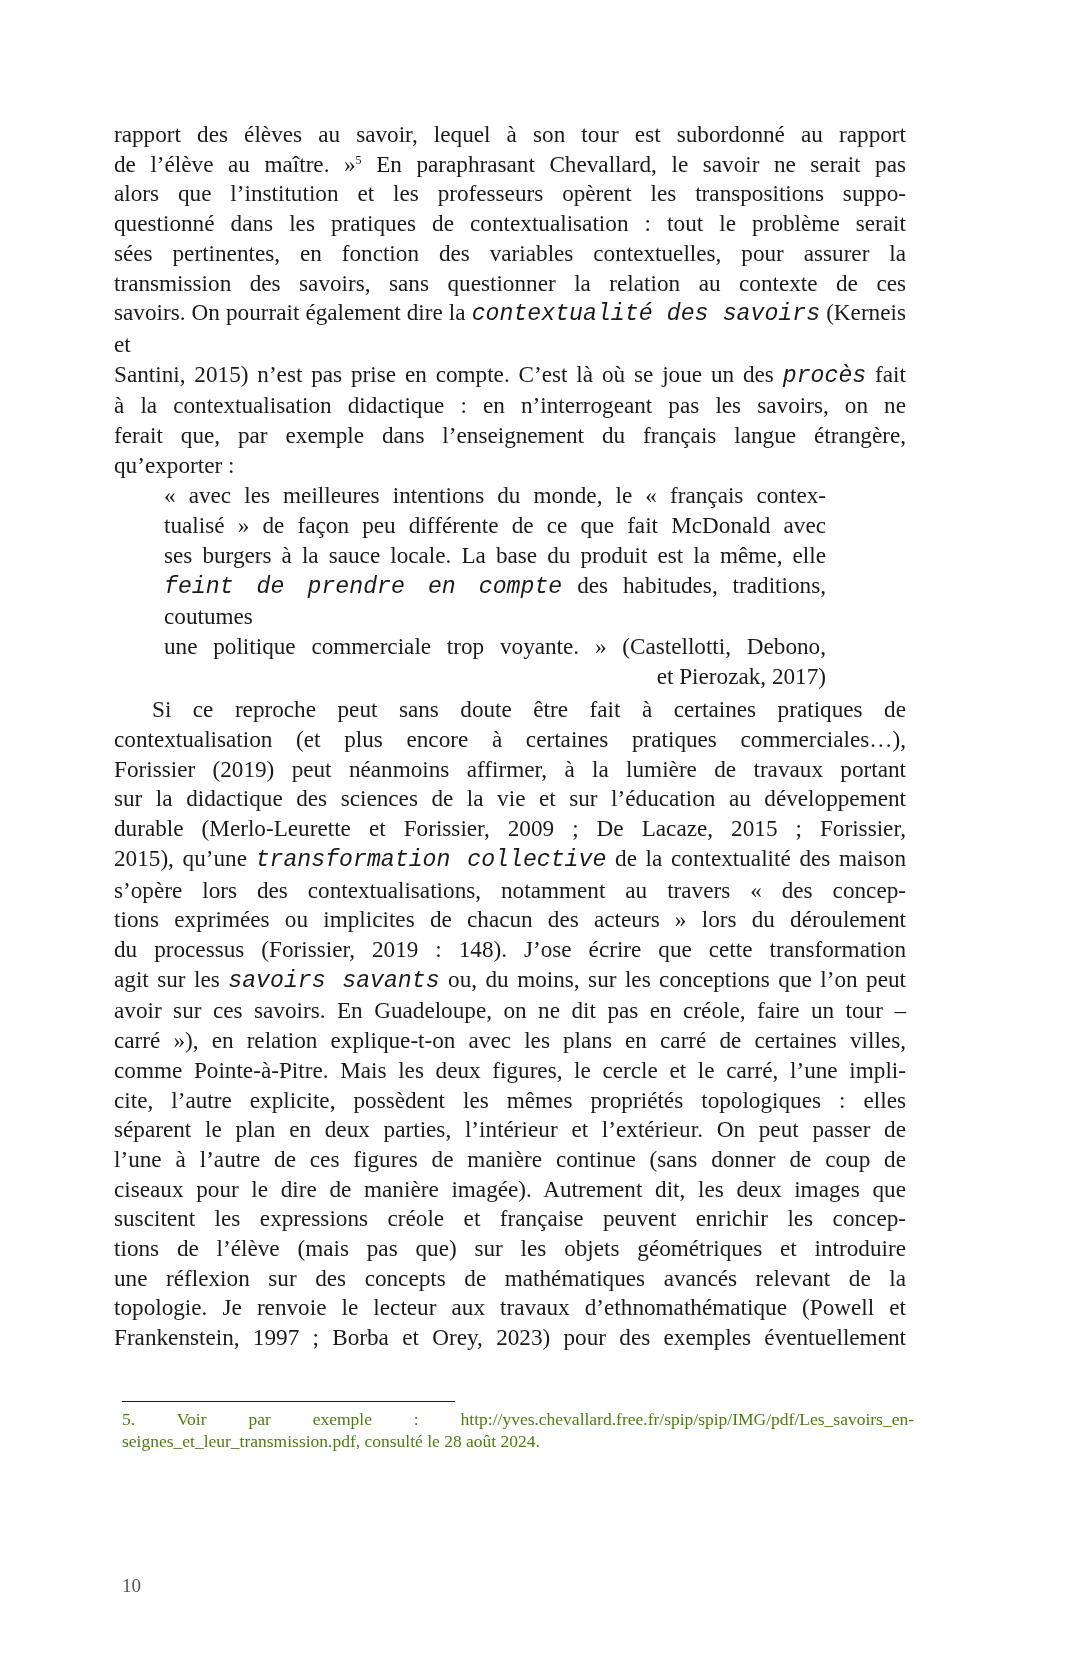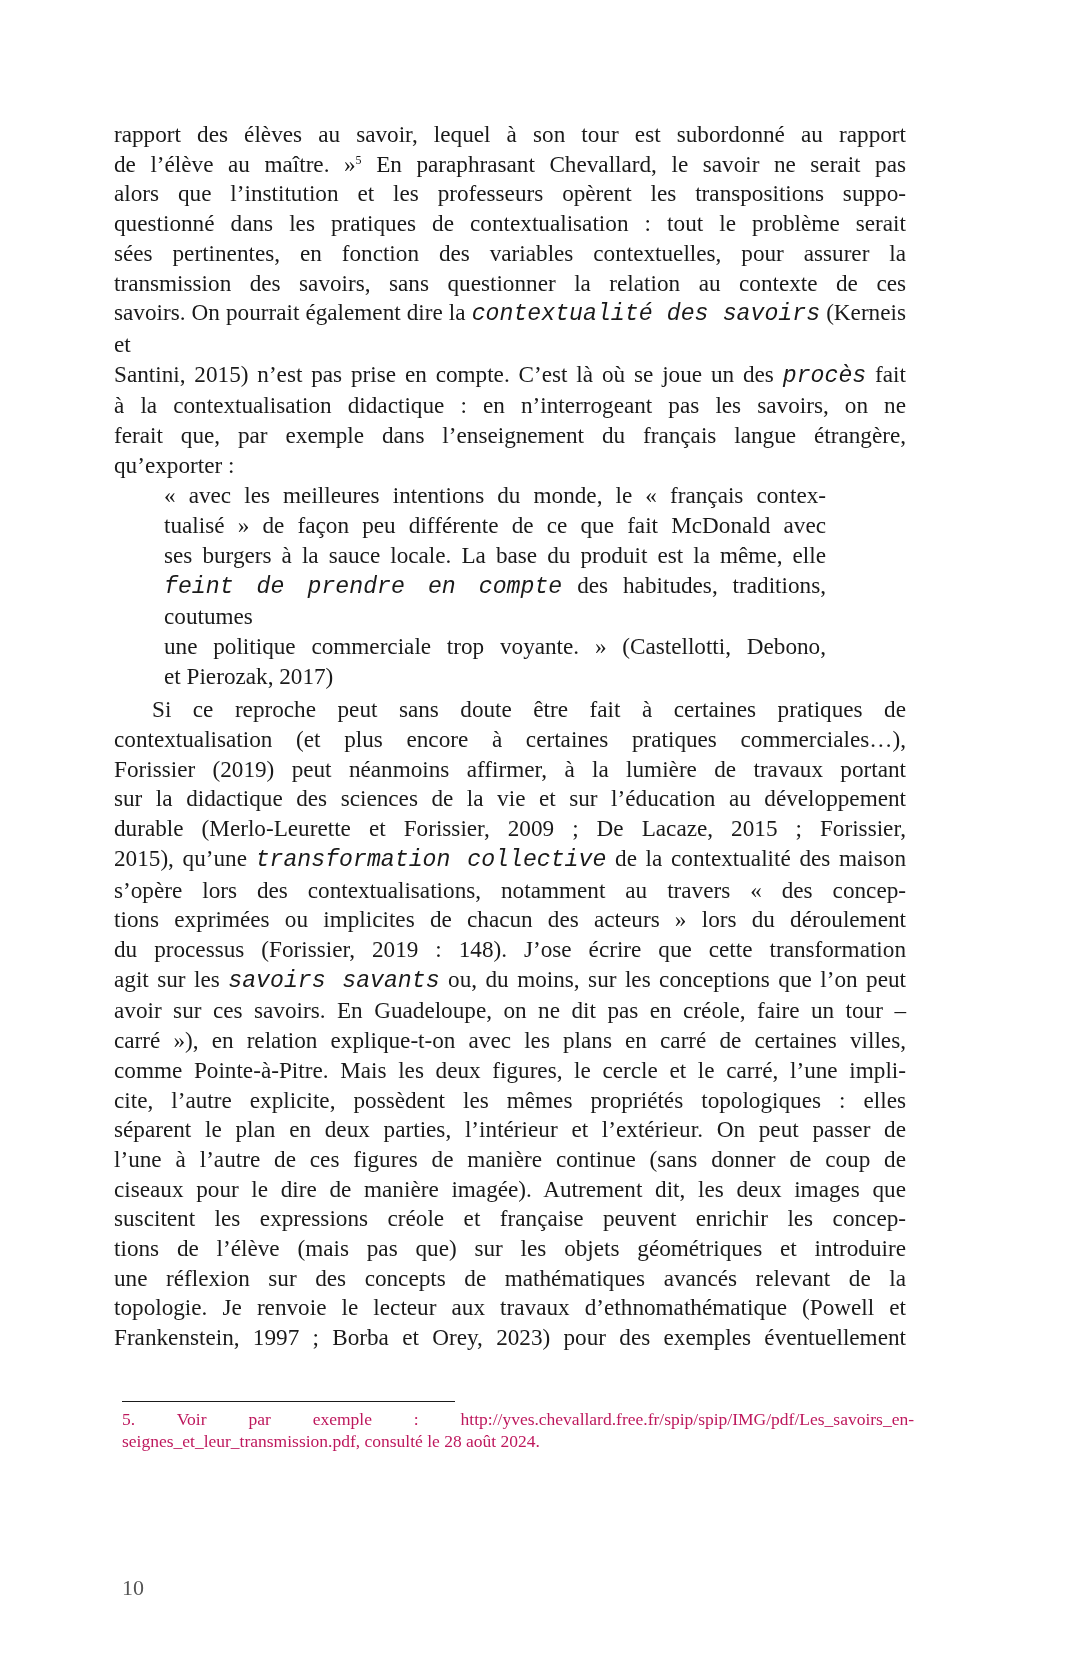--- a/index.html
+++ b/index.html
@@ -14,36 +14,36 @@
       text-align: justify; hyphens: manual;
       margin: 0;
     }
     .indent-first { text-indent: 38px; }
     .quote {
       font-family: "Liberation Serif", serif;
       font-size: 23.2px; line-height: 29.7px;
       margin: 0 0 0 50px; width: 662px;
       text-align: justify; padding: 1px 0 4px 0;
     }
-    .quote .last { text-align: left; }
+    .quote .last { text-align: right; }
     em { font-style: italic; font-family: Liberation Mono, monospace; }
     sup { font-size: 12px; vertical-align: 8px; line-height: 0; }
     .footnote-rule {
       position: absolute; left: 122px; top: 1401px; width: 333px; height: 0;
       border-top: 1.5px solid #1a1a1a;
     }
     .footnote {
       position: absolute; left: 122px; top: 1408px; width: 792px;
       font-family: "Liberation Serif", serif; font-size: 17.5px; line-height: 22px;
-      text-align: justify; color: #be185d; margin: 0;
+      text-align: justify; color: #4d7c0f; margin: 0;
     }
     .footnote .fn-first { text-align-last: justify; display: block; }
     .page-number {
       position: absolute; left: 122px; top: 1575px;
-      font-family: "Liberation Serif", serif; font-size: 22px; color: #555555;
+      font-family: "Liberation Serif", serif; font-size: 19px; color: #555555;
     }
     .line { display: block; }
     .jl { text-align-last: justify; }
   </style>
 </head>
 <body>
 
 <div class="page">
   <p class="body-text">
     <span class="line jl">rapport des élèves au savoir, lequel à son tour est subordonné au rapport</span>

